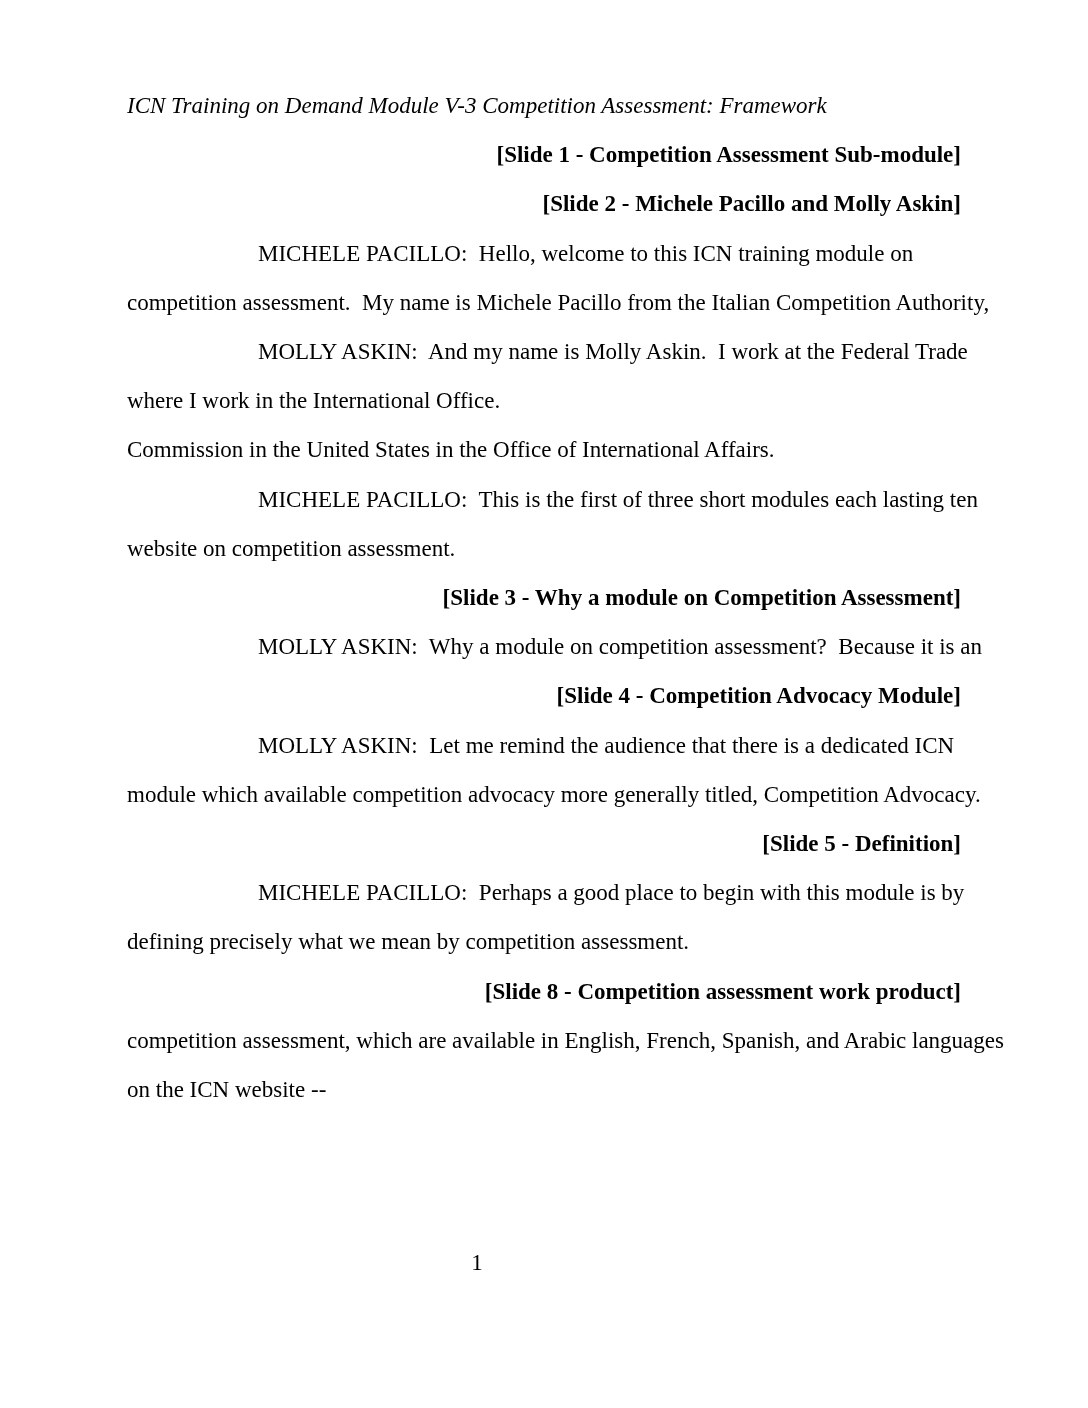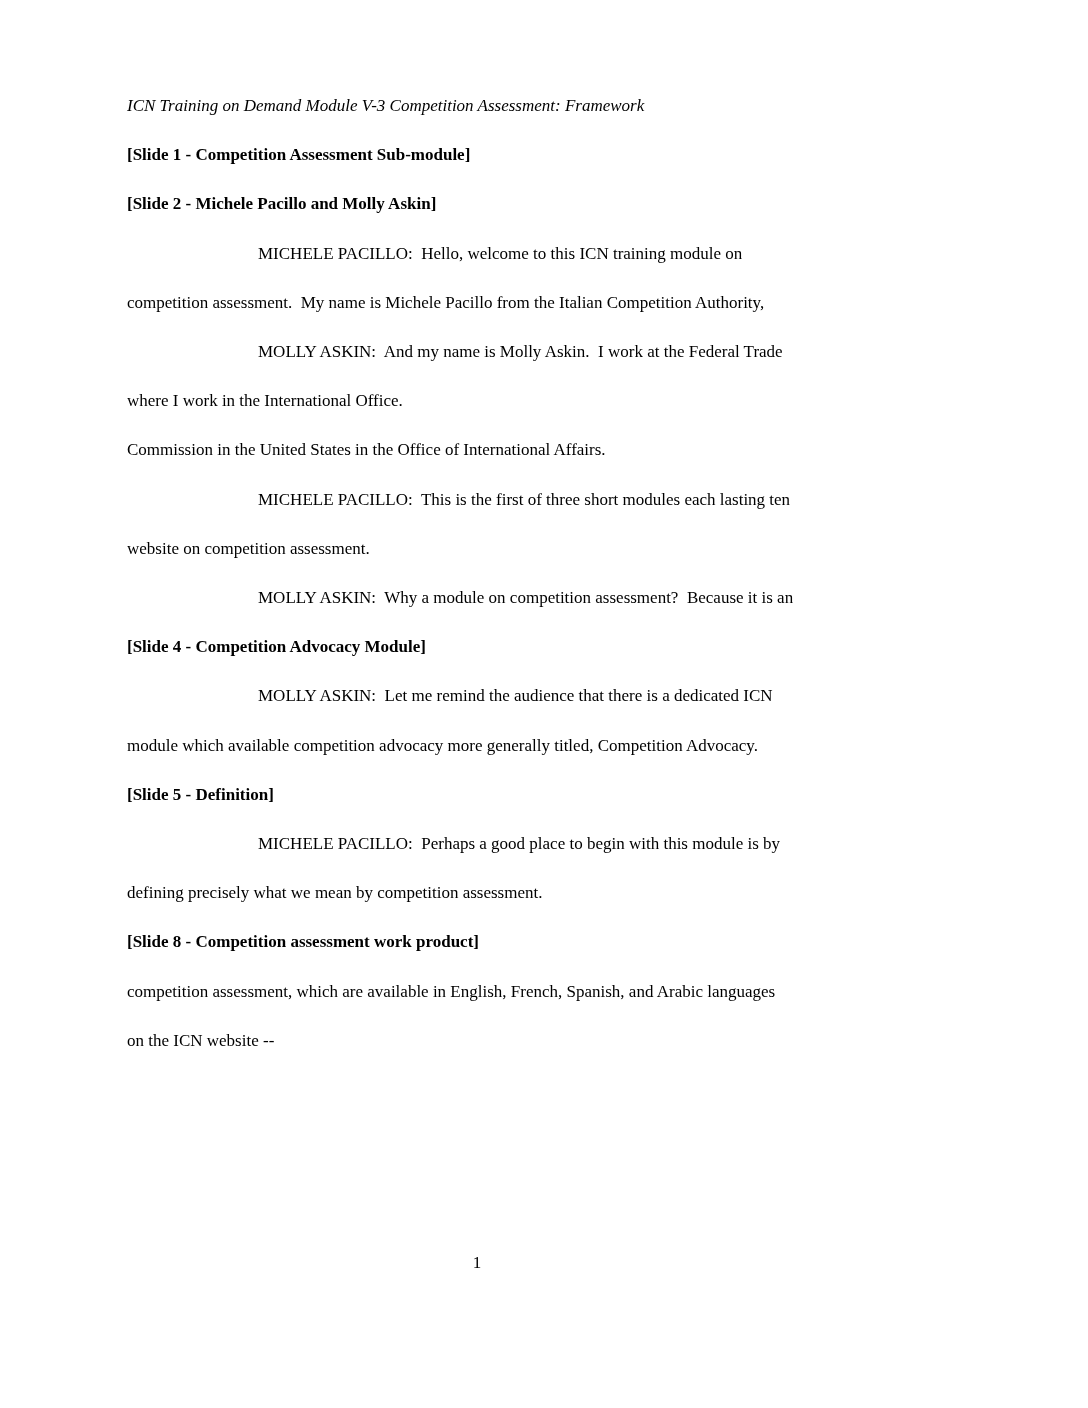--- a/index.html
+++ b/index.html
@@ -7,38 +7,39 @@
     padding: 0;
     background: #ffffff;
   }
   .page {
     position: relative;
     width: 1088px;
     height: 1408px;
     background: #ffffff;
     color: #000000;
     font-family: "Liberation Serif", "DejaVu Serif", serif;
-    font-size: 17px;
+    font-size: 23px;
     overflow: hidden;
   }
   .content {
     position: absolute;
     left: 127px;
     top: 81px;
     width: 834px;
   }
   .line {
     line-height: 49.2px;
     white-space: pre; 
   }
   .line.title {
     font-style: italic;
   }
   .line.heading {
     font-weight: bold;
+    text-align: right;
   }
   .line.indent {
     padding-left: 131px;
   }
   .footer {
     position: absolute;
     top: 1238px;
     left: 127px;
     width: 700px;
     text-align: center;
@@ -53,20 +54,21 @@
       <div class="line title">ICN Training on Demand Module V-3 Competition Assessment: Framework</div>
       <div class="line heading">[Slide 1 - Competition Assessment Sub-module]</div>
       <div class="line heading">[Slide 2 - Michele Pacillo and Molly Askin]</div>
       <div class="line indent">MICHELE PACILLO:  Hello, welcome to this ICN training module on</div>
       <div class="line flush">competition assessment.  My name is Michele Pacillo from the Italian Competition Authority,</div>
       <div class="line indent">MOLLY ASKIN:  And my name is Molly Askin.  I work at the Federal Trade</div>
       <div class="line flush">where I work in the International Office.</div>
       <div class="line flush">Commission in the United States in the Office of International Affairs.</div>
       <div class="line indent">MICHELE PACILLO:  This is the first of three short modules each lasting ten</div>
       <div class="line flush">website on competition assessment.</div>
+      <div class="line heading">[Slide 3 - Why a module on Competition Assessment]</div>
       <div class="line indent">MOLLY ASKIN:  Why a module on competition assessment?  Because it is an</div>
       <div class="line heading">[Slide 4 - Competition Advocacy Module]</div>
       <div class="line indent">MOLLY ASKIN:  Let me remind the audience that there is a dedicated ICN</div>
       <div class="line flush">module which available competition advocacy more generally titled, Competition Advocacy.</div>
       <div class="line heading">[Slide 5 - Definition]</div>
       <div class="line indent">MICHELE PACILLO:  Perhaps a good place to begin with this module is by</div>
       <div class="line flush">defining precisely what we mean by competition assessment.</div>
       <div class="line heading">[Slide 8 - Competition assessment work product]</div>
       <div class="line flush">competition assessment, which are available in English, French, Spanish, and Arabic languages</div>
       <div class="line flush">on the ICN website --</div>

